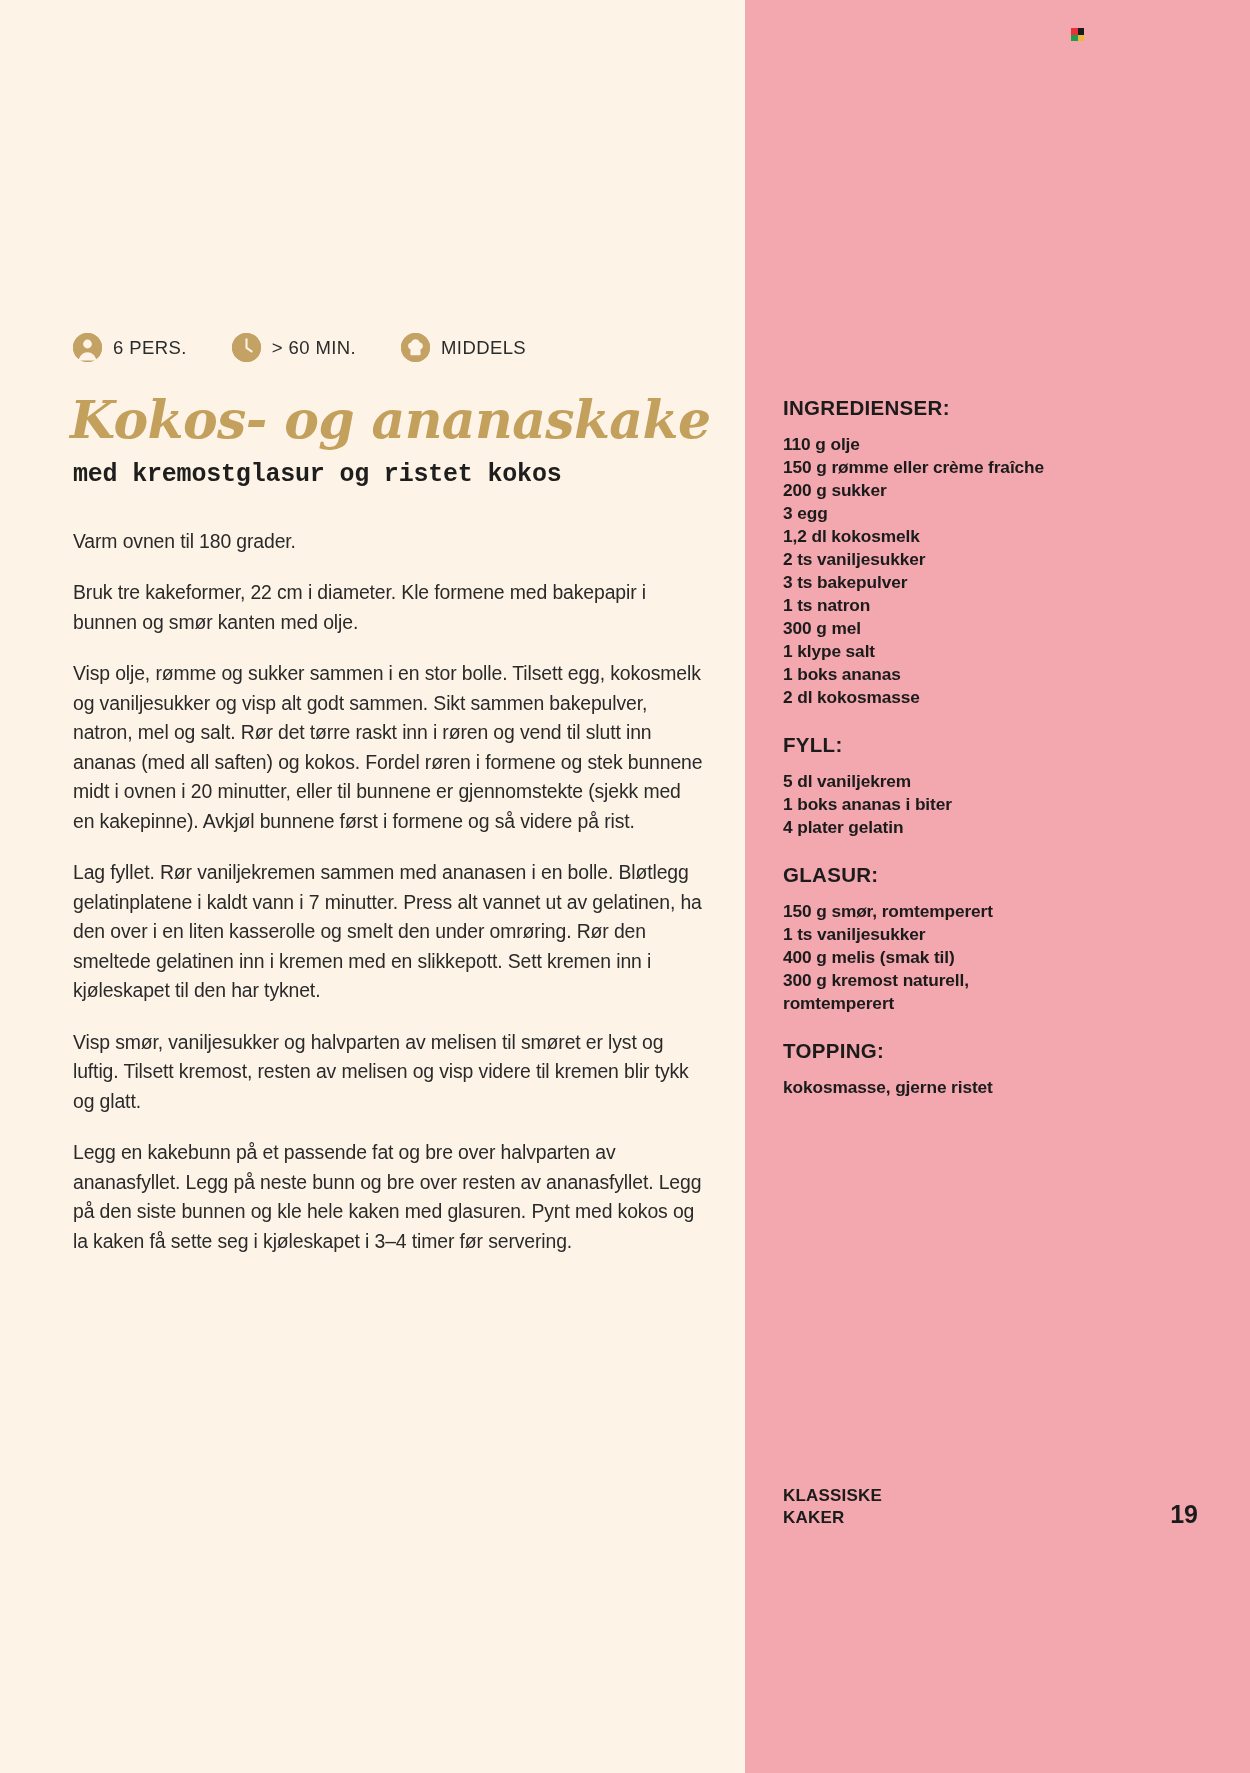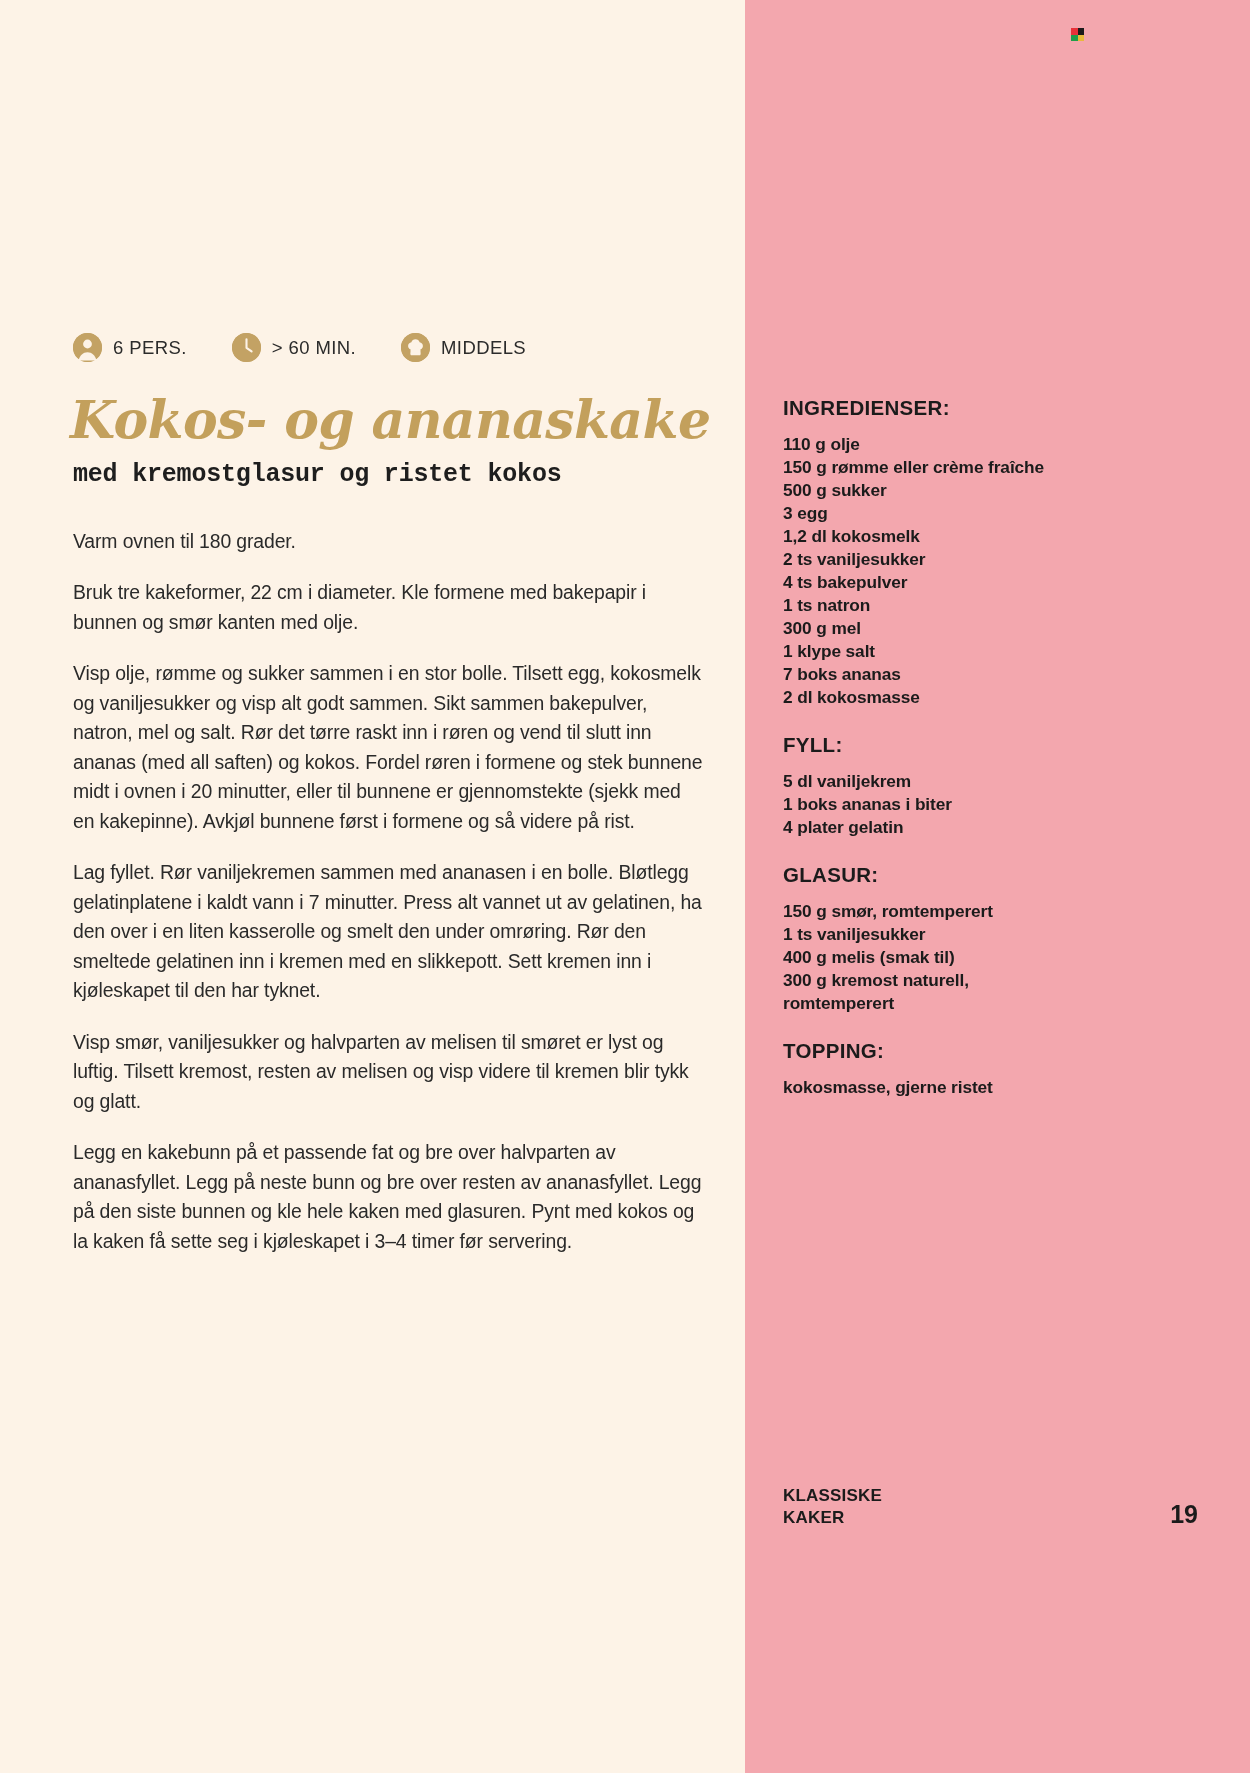--- a/index.html
+++ b/index.html
@@ -251,29 +251,29 @@
     </div>
 
   </div>
 
   <div class="ing-wrap">
 
     <div class="ing-group">
       <div class="ing-heading">INGREDIENSER:</div>
       <div class="ing-item">110 g olje</div>
       <div class="ing-item">150 g rømme eller crème fraîche</div>
-      <div class="ing-item">500 g sukker</div>
+      <div class="ing-item">200 g sukker</div>
       <div class="ing-item">3 egg</div>
       <div class="ing-item">1,2 dl kokosmelk</div>
       <div class="ing-item">2 ts vaniljesukker</div>
-      <div class="ing-item">4 ts bakepulver</div>
+      <div class="ing-item">3 ts bakepulver</div>
       <div class="ing-item">1 ts natron</div>
       <div class="ing-item">300 g mel</div>
       <div class="ing-item">1 klype salt</div>
-      <div class="ing-item">7 boks ananas</div>
+      <div class="ing-item">1 boks ananas</div>
       <div class="ing-item">2 dl kokosmasse</div>
     </div>
 
     <div class="ing-group">
       <div class="ing-heading">FYLL:</div>
       <div class="ing-item">5 dl vaniljekrem</div>
       <div class="ing-item">1 boks ananas i biter</div>
       <div class="ing-item">4 plater gelatin</div>
     </div>
 

